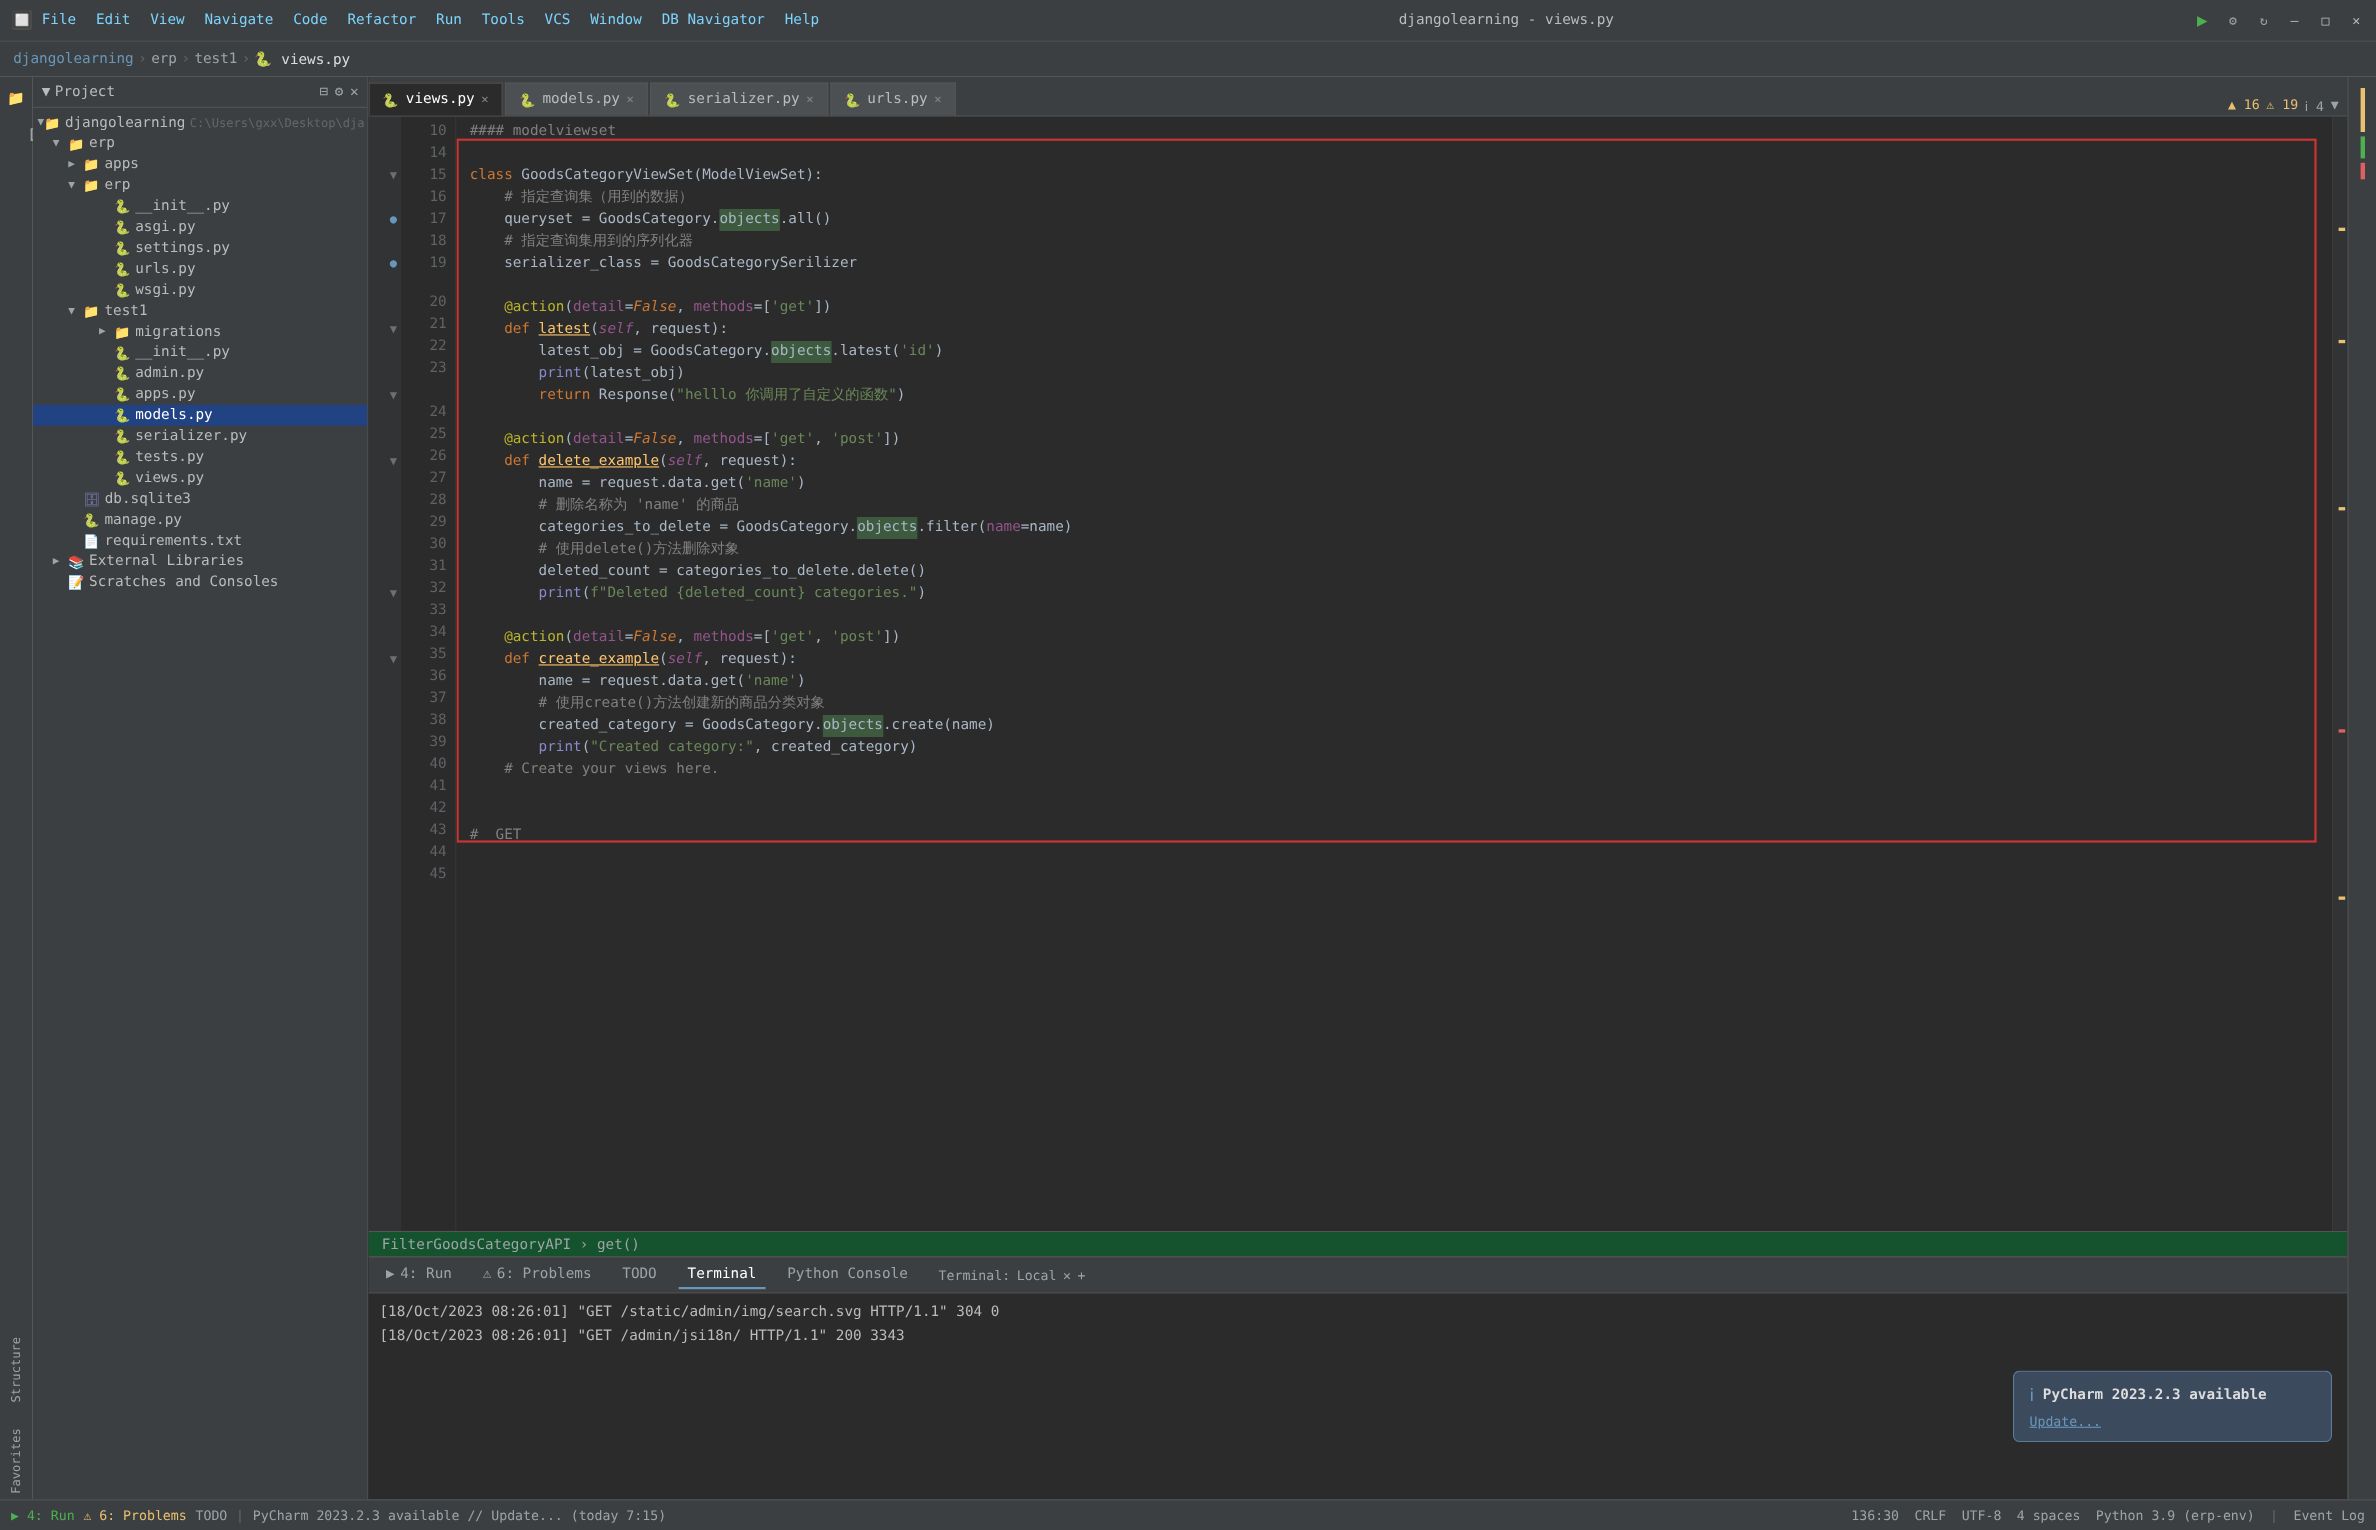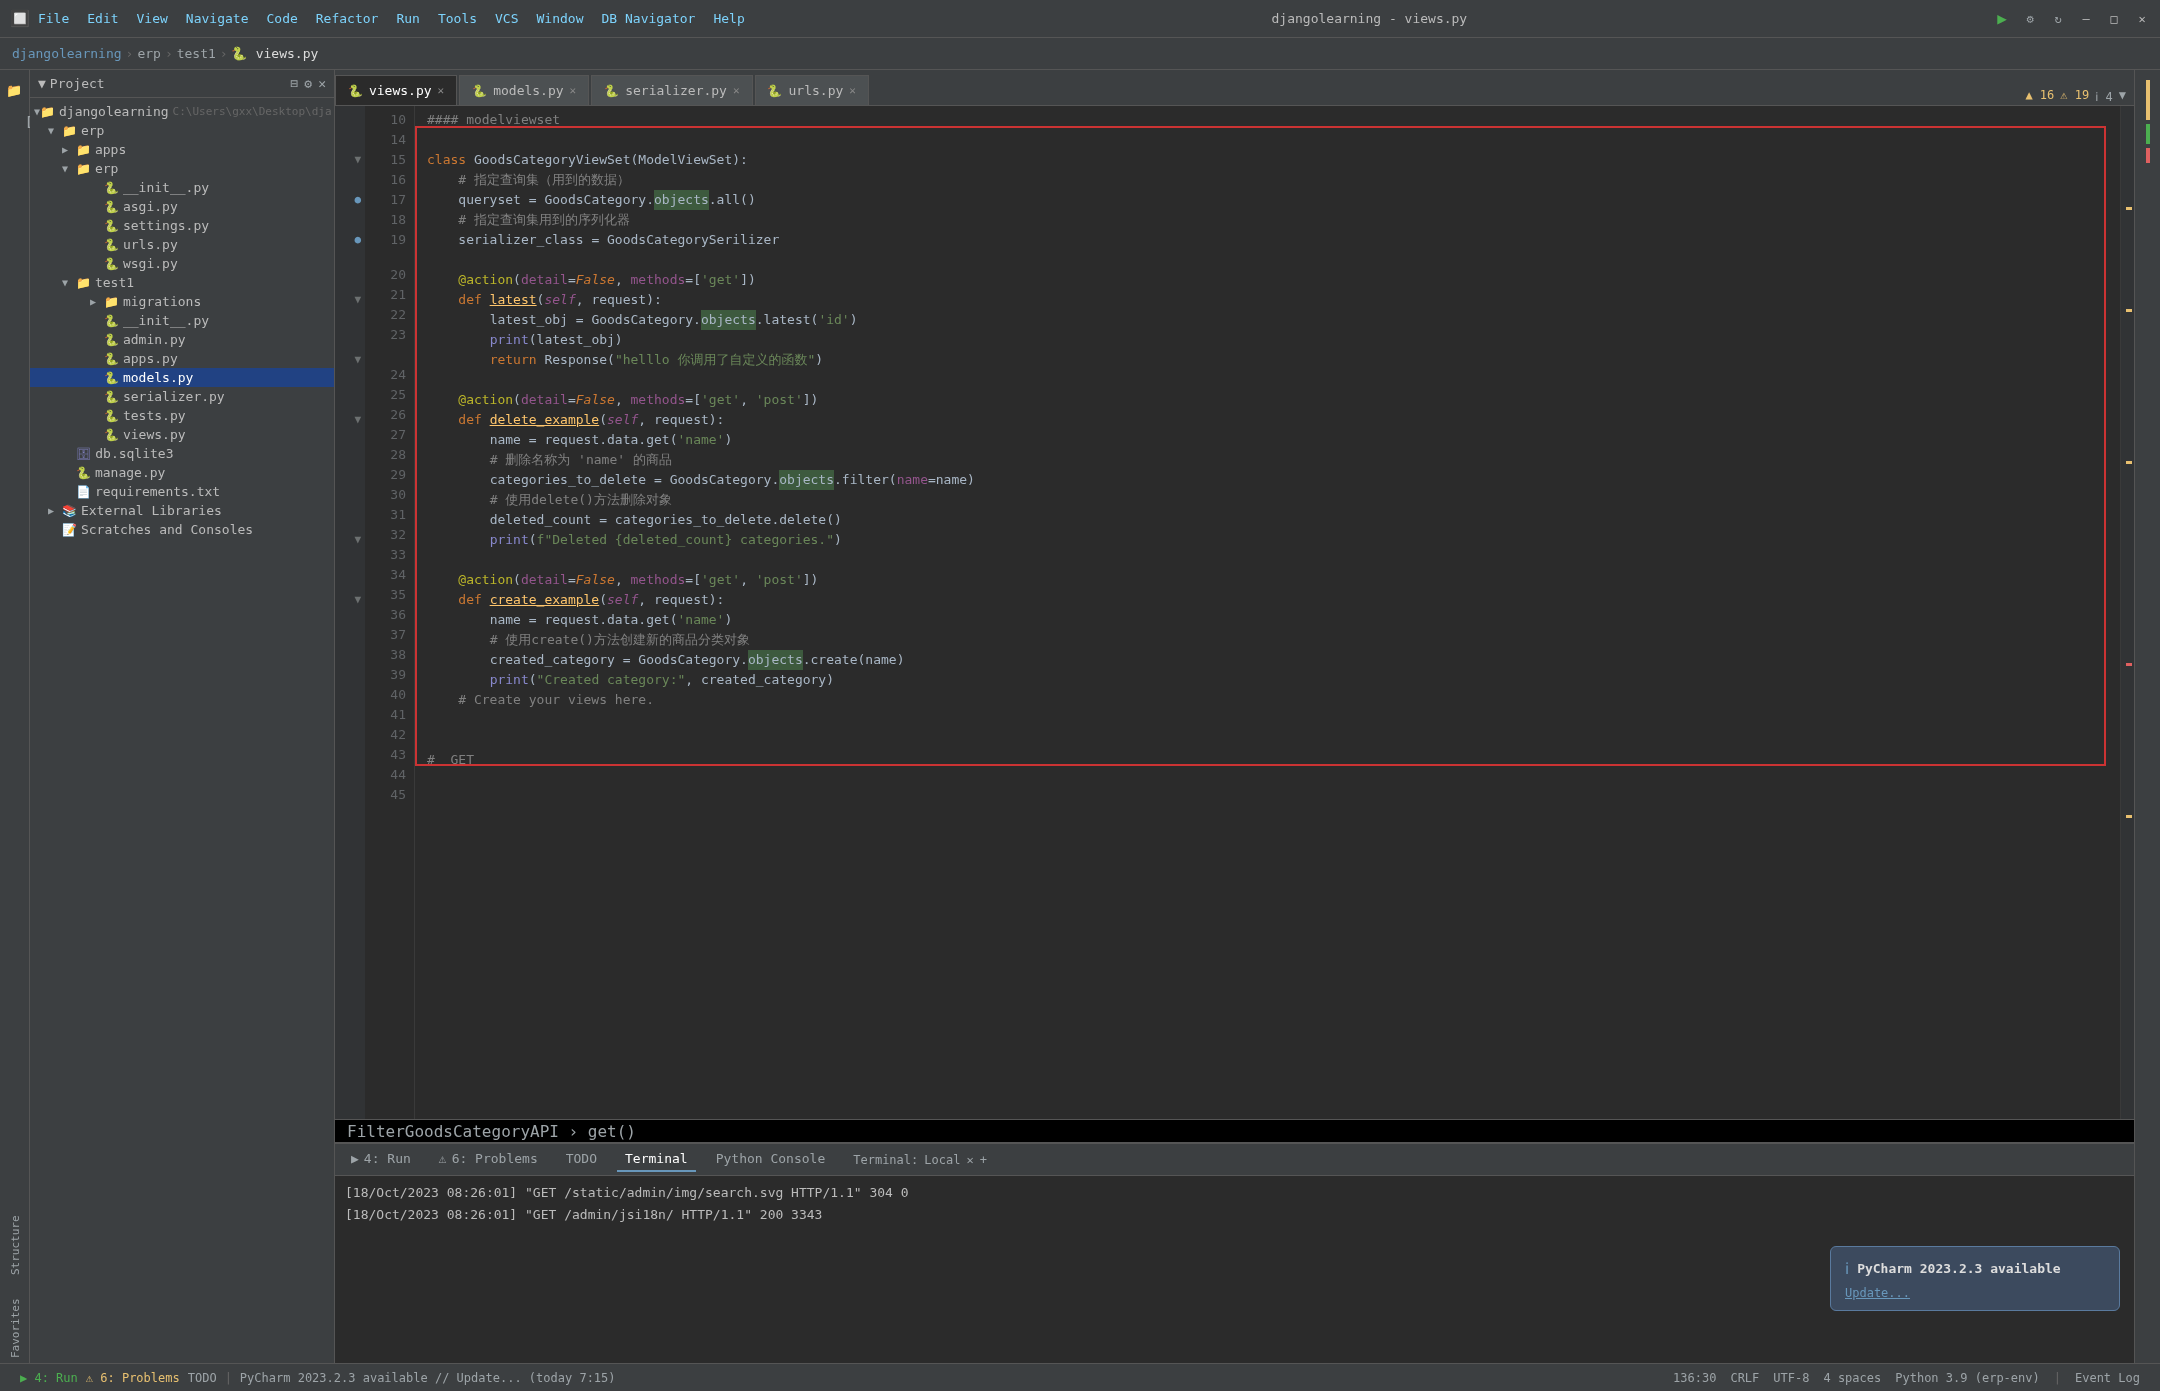--- a/index.html
+++ b/index.html
@@ -345,21 +345,21 @@
     }
     .terminal-line { line-height: 22px; }
 
     
     #status-bar {
       background: #3c3f41;
       height: 28px;
       display: flex;
       align-items: center;
       justify-content: space-between;
-      padding: 0 20px;
+      padding: 0 10px;
       border-top: 1px solid #555;
       flex-shrink: 0;
       font-size: 12px;
       color: #9da4a8;
     }
     .status-left { display: flex; align-items: center; gap: 8px; }
     .status-right { display: flex; align-items: center; gap: 14px; }
     .status-run-btn {
       color: #4caf50;
       cursor: pointer;
@@ -884,21 +884,21 @@
 
       <div id="right-gutter" style="position:relative;">
         <div style="position:absolute;top:10%;right:2px;width:6px;height:3px;background:#e8c070;"></div>
         <div style="position:absolute;top:20%;right:2px;width:6px;height:3px;background:#e8c070;"></div>
         <div style="position:absolute;top:35%;right:2px;width:6px;height:3px;background:#e8c070;"></div>
         <div style="position:absolute;top:55%;right:2px;width:6px;height:3px;background:#e06060;"></div>
         <div style="position:absolute;top:70%;right:2px;width:6px;height:3px;background:#e8c070;"></div>
       </div>
     </div>
 
-    <div style="background:#000000;height:24px;display:flex;align-items:center;padding:0 12px;border-top:1px solid #555;border-bottom:1px solid #555;font-size:16px;color:#9da4a8;flex-shrink:0;">
+    <div style="background:#14532d;height:24px;display:flex;align-items:center;padding:0 12px;border-top:1px solid #555;border-bottom:1px solid #555;font-size:13px;color:#9da4a8;flex-shrink:0;">
       <span>FilterGoodsCategoryAPI › get()</span>
     </div>
 
     <div id="bottom-panel">
       <div id="bottom-tabs">
         <div class="bottom-tab">
           <span>▶</span>
           <span>4: Run</span>
         </div>
         <div class="bottom-tab">

